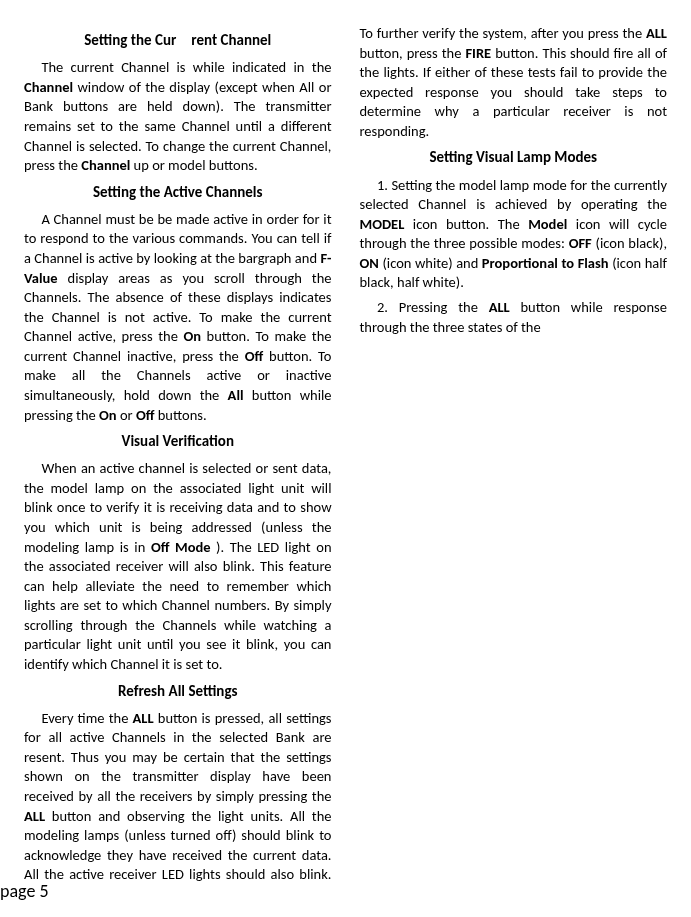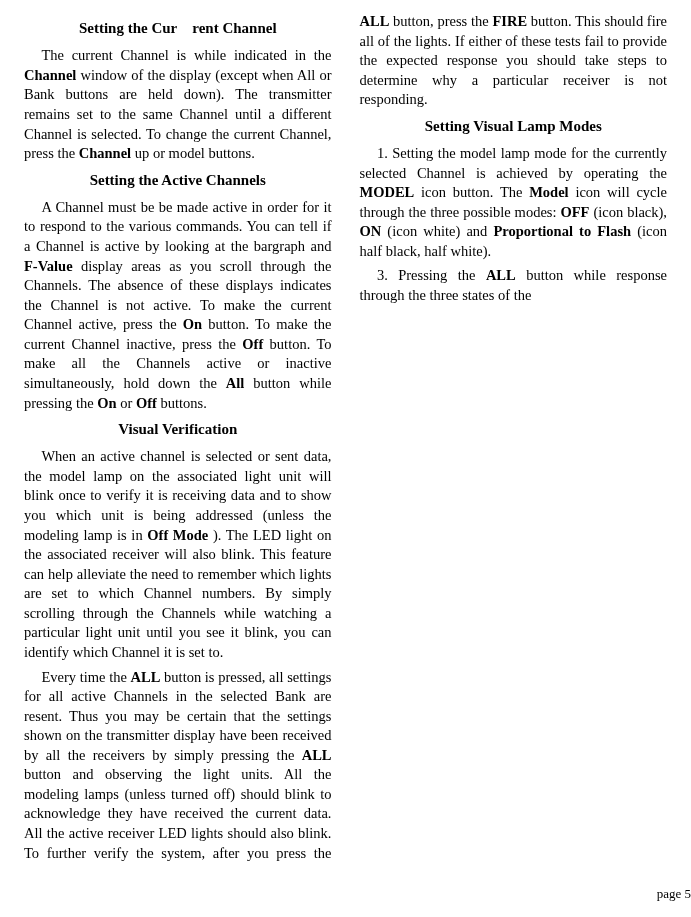--- a/index.html
+++ b/index.html
@@ -8,23 +8,22 @@
     font-family: "Gill Sans", "Gill Sans MT", Calibri, sans-serif;
     font-size: 14.5px;
     line-height: 1.35;
     color: #000;
     background: #fff;
   }
   .page {
     width: 691px;
     height: 917px;
     box-sizing: border-box;
-    padding: 12px 24px 0 24px;
+    padding: 24px 24px 0 24px;
     position: relative;
-    font-family: Liberation Serif, serif;
   }
   .columns {
     column-count: 2;
     column-gap: 28px;
     column-fill: auto;
     height: 870px;
   }
   h2 {
     font-size: 15px;
     font-weight: bold;
@@ -35,22 +34,22 @@
     margin: 0 0 5px 0;
     text-align: justify;
     text-indent: 1.2em;
   }
   .b { font-weight: bold; }
   .p5 {
     position: absolute;
     bottom: 14px;
     left: 0;
     width: 100%;
-    text-align: right;
-    font-size: 13px;
+    text-align: left;
+    font-size: 18px;
   }
 </style>
 </head>
 <body>
 
 <div class="page">
   <div class="columns">
 
     <h2>Setting the Cur rent Channel</h2>
     <p>
@@ -60,27 +59,28 @@
     <h2>Setting the Active Channels</h2>
     <p>
       <span>A Channel must be be made active in order for it to respond to the var­ious commands. You can tell if a Channel is active by looking at the bargraph and </span><span class="b">F-Value</span><span>  display areas as you scroll through the Channels. The absence of these displays indi­cates the Channel is not active. To make the current Channel active, press the </span><span class="b">On</span><span> button. To make the current Channel inactive, press the </span><span class="b">Off</span><span> button. To make all the Channels active or inactive simultaneously, hold down the </span><span class="b">All</span><span> button while pressing the </span><span class="b">On</span><span> or </span><span class="b">Off</span><span> buttons.</span>
     </p>
 
     <h2>Visual  Verification</h2>
     <p>
       <span>When an active channel is selected or sent data, the model lamp on the associated light unit will blink once to verify it is receiving data and to show you which unit is being addressed (unless the modeling lamp is in </span><span class="b">Off Mode</span><span> ). The LED light on the associated receiver will also blink. This feature can help alleviate the need to remember which lights are set to which Channel numbers. By simply scrolling through the Channels while watching a particular light unit until you see it blink, you can identify which Channel it is set to.</span>
     </p>
 
+    <h2>Refresh All Settings</h2>
     <p>
       <span>Every time the </span><span class="b">ALL</span><span> button is pressed, all settings for all active Channels in the selected Bank are resent. Thus you may be certain that the settings shown on the transmitter display have been received by all the receivers by simply pressing the </span><span class="b">ALL</span><span> button and observing the light units. All the modeling lamps (unless turned off) should blink to acknowledge they have received the current  data. All the active receiver LED lights should also blink. To further verify the system, after you press the </span><span class="b">ALL</span><span> button, press the </span><span class="b">FIRE</span><span> button. This should fire all of the lights. If either of these tests fail to pro­vide the expected response you should take steps to determine why a particular receiver is not responding.</span>
     </p>
 
     <h2>Setting Visual Lamp Modes</h2>
     <p>
       <span>1.  Setting the model lamp mode for the currently selected Channel is achieved by operating the </span><span class="b">MODEL</span><span> icon button. The </span><span class="b">Model</span><span> icon will cycle through the three possible modes: </span><span class="b">OFF</span><span> (icon black), </span><span class="b">ON</span><span> (icon white) and </span><span class="b">Proportional to Flash</span><span> (icon half black, half white).</span>
     </p>
     <p>
-      <span>3. Pressing the </span><span class="b">ALL</span><span> button while response through the three states of the</span>
+      <span>2. Pressing the </span><span class="b">ALL</span><span> button while response through the three states of the</span>
     </p>
 
   </div>
   <div class="p5">page 5</div>
 </div>
 
 </body></html>

